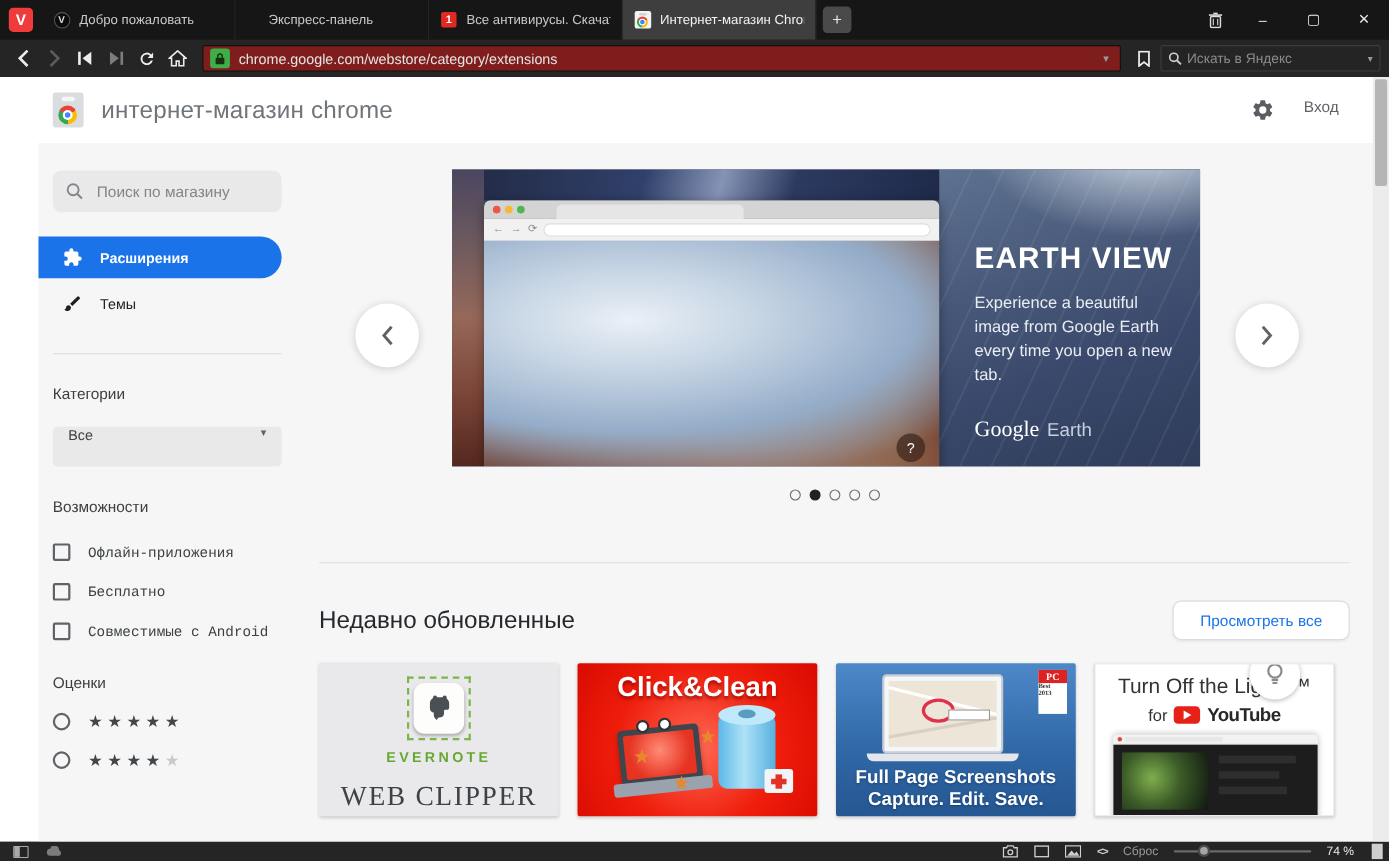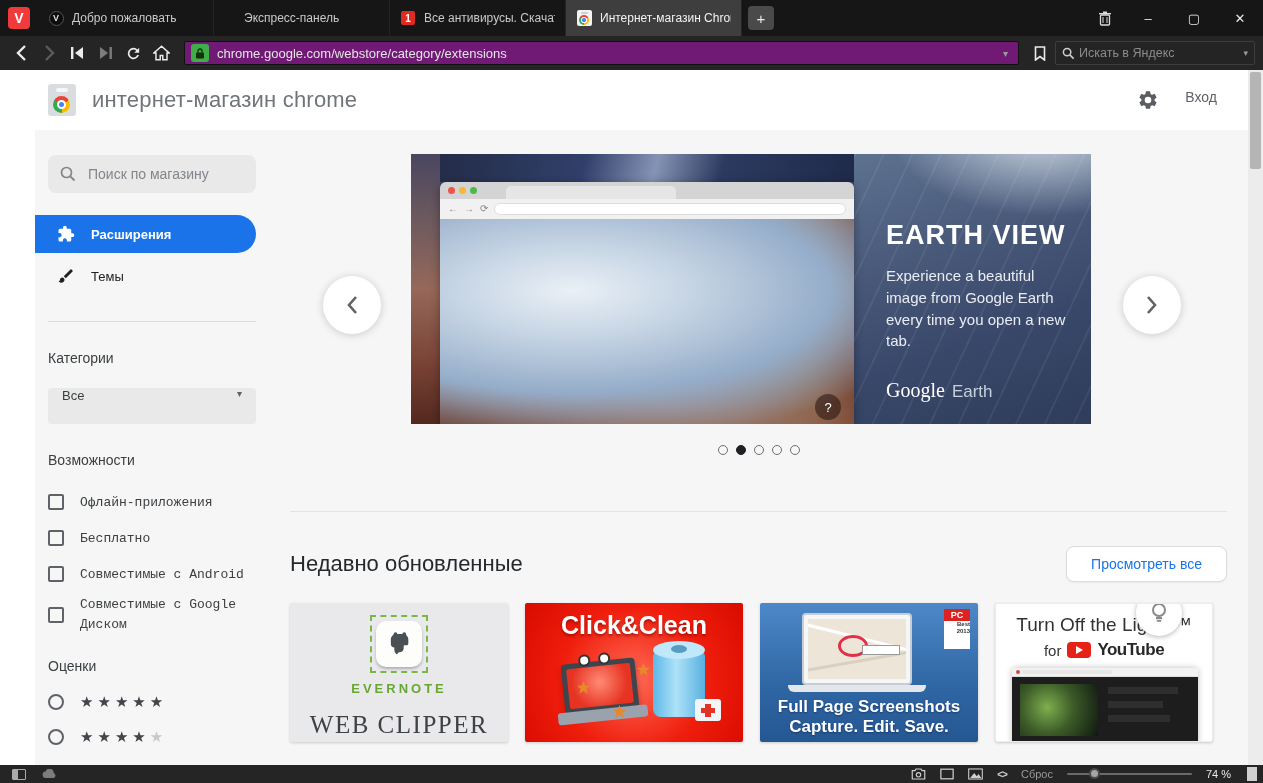--- a/index.html
+++ b/index.html
@@ -31,21 +31,21 @@
   .newtab-btn { width:26px; height:24px; margin:6px 0 0 6px; background:#4a4a4a; border-radius:4px;
     color:#e8e8e8; font-size:15px; display:flex; align-items:center; justify-content:center; }
   .tabbar-spacer { flex:1; }
   .winctl { display:flex; align-items:center; gap:0; }
   .winctl .wbtn { width:46px; height:36px; display:flex; align-items:center; justify-content:center; color:#e8e8e8; font-size:13px; }
   .trash-btn { width:40px; height:36px; display:flex; align-items:center; justify-content:center; }
 
   
   .navbar { height:34px; background:#252525; display:flex; align-items:center; padding:0 8px; gap:2px; flex-shrink:0; }
   .nav-ic { width:26px; height:26px; display:flex; align-items:center; justify-content:center; }
-  .addr { flex:1; height:24px; margin:0 6px 0 8px; background:#701a75; border:1px solid #101010; border-radius:2px;
+  .addr { flex:1; height:24px; margin:0 6px 0 8px; background:#7f1d1d; border:1px solid #101010; border-radius:2px;
     display:flex; align-items:center; padding:0 6px; gap:8px; }
   .lock-badge { width:18px; height:18px; background:#3fae49; border-radius:3px; display:flex; align-items:center; justify-content:center; }
   .addr-url { color:#e4e4e4; font-size:13px; flex:1; white-space:nowrap; overflow:hidden; }
   .addr-caret { color:#9a9a9a; font-size:10px; padding:0 4px; }
   .search-box { width:200px; height:24px; background:#242424; border:1px solid #3d3d3d; border-radius:2px;
     display:flex; align-items:center; padding:0 6px; gap:4px; }
   .search-box input { background:transparent; border:none; outline:none; color:#cfcfcf; font-size:12.5px; width:120px; font-family:inherit; }
   .search-box input::placeholder { color:#8b8b8b; }
   .sb-caret { color:#9a9a9a; font-size:9px; margin-left:auto; }
 
@@ -166,21 +166,21 @@
 
   
   .card-fps { background:linear-gradient(to bottom,#4d88c8 0%,#2f66a4 60%,#255792 100%); }
   .fps-laptop { position:absolute; left:42px; top:10px; width:110px; height:72px; background:#f5f6f8; border:2px solid #c9ccd2; border-radius:4px; }
   .fps-map { position:absolute; inset:4px; background:#ece5d8; overflow:hidden; }
   .fps-map .rd1 { position:absolute; left:-5px; top:18px; width:120%; height:3px; background:#fff; transform:rotate(14deg); }
   .fps-map .rd2 { position:absolute; left:-5px; top:40px; width:120%; height:3px; background:#d8d0c0; transform:rotate(-10deg); }
   .fps-map .circ { position:absolute; left:30px; top:16px; width:30px; height:22px; border:3px solid #e0314b; border-radius:50%; }
   .fps-map .tip { position:absolute; right:6px; top:26px; width:38px; height:10px; background:#fff; border:1px solid #999; font-size:5px; }
   .fps-base { position:absolute; left:28px; top:82px; width:138px; height:7px; background:#e3e6ea; border-radius:0 0 6px 6px; }
-  .fps-badge { position:absolute; right:8px; top:6px; width:26px; height:40px; background:#fff; display:flex; flex-direction:column; align-items:flex-end; }
+  .fps-badge { position:absolute; right:8px; top:6px; width:26px; height:40px; background:#fff; display:flex; flex-direction:column; align-items:flex-start;font-family:Liberation Serif, serif; }
   .fps-badge .pc { background:#d22; color:#fff; font-size:9px; font-weight:bold; width:100%; text-align:center; padding:1px 0; }
   .fps-badge .sm { font-size:6px; color:#333; font-weight:bold; line-height:1.2; text-align:center; }
   .fps-t1 { position:absolute; width:100%; top:94px; text-align:center; font-size:17px; font-weight:bold; color:#fff; text-shadow:0 1px 2px rgba(0,30,70,.5); }
   .fps-t2 { position:absolute; width:100%; top:114px; text-align:center; font-size:17px; font-weight:bold; color:#fff; text-shadow:0 1px 2px rgba(0,30,70,.5); }
 
   
   .card-totl { background:#fff; border:1px solid #ececec; }
   .totl-l1 { text-align:center; margin-top:10px; font-size:19px; color:#333; }
   .totl-l2 { text-align:center; margin-top:4px; font-size:15px; color:#333; display:flex; align-items:center; justify-content:center; gap:6px; }
   .yt-badge { width:24px; height:16px; background:#e62117; border-radius:4px; display:inline-flex; align-items:center; justify-content:center; }
@@ -396,24 +396,20 @@
               <span class="chk"></span>
               <span>Офлайн-приложения</span>
             </div>
             <div class="chk-row">
               <span class="chk"></span>
               <span>Бесплатно</span>
             </div>
             <div class="chk-row">
               <span class="chk"></span>
               <span>Совместимые с Android</span>
-            </div>
-            <div class="chk-row two-line" style="min-height:46px; width:200px;">
-              <span class="chk"></span>
-              <span class="lbl2">Совместимые с Google Диском</span>
             </div>
           </div>
 
           <div class="side-h" style="margin-top:20px;">Оценки</div>
           <div style="margin-top:10px;">
             <div class="radio-row">
               <span class="radio"></span>
               <span class="stars"><span>★★★★★</span></span>
             </div>
             <div class="radio-row">

